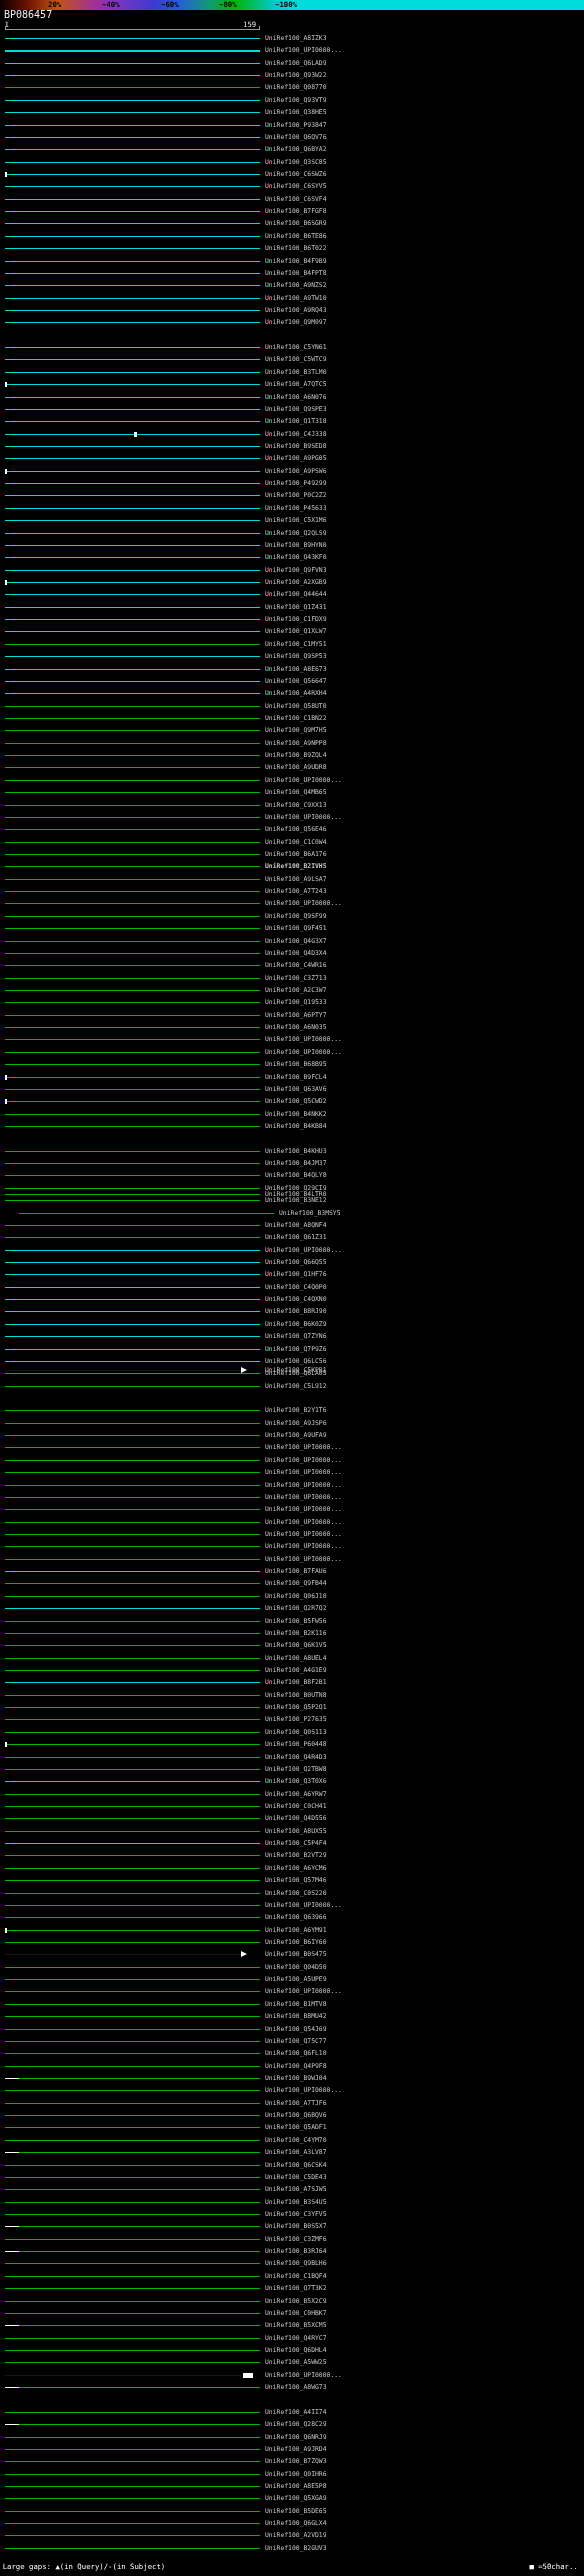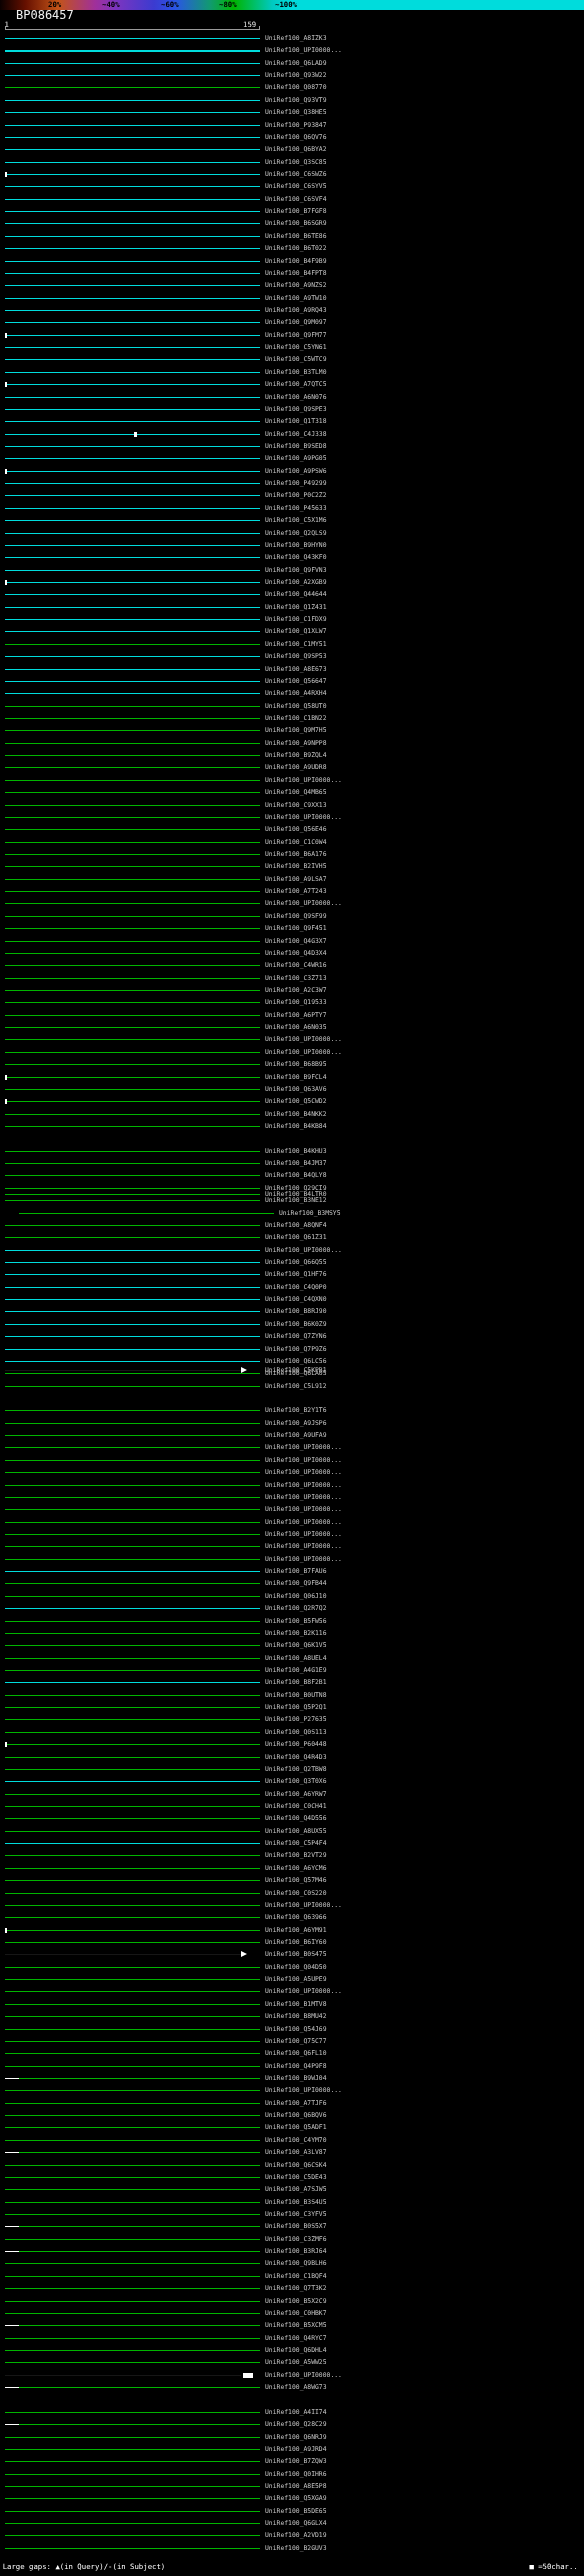--- a/index.html
+++ b/index.html
@@ -10,21 +10,21 @@
   
   .scalebar{
     position:absolute;top:0;left:0;width:585px;height:10px;
     background:linear-gradient(to right,
       #0a0000 0px,#661000 25.6px,#c35418 58px,#a0309a 95px,#7a35c0 117px,
       #3b3bd0 154px,#2a55e6 175px,#119a70 210px,#00b400 234px,
       #00c9c0 272px,#00dcdc 292px,#00dcdc 585px);
   }
   .scale-label{position:absolute;top:0.9px;color:#000;font-size:7.3px;font-weight:bold;line-height:8.2px;}
   .sl0{left:48px}.sl1{left:102px}.sl2{left:161px}.sl3{left:219px}.sl4{left:275px}
-  .query-id{position:absolute;top:11px;left:16px;color:#f0f0f0;font-size:12px;line-height:8.2px;text-align:right;}
+  .query-id{position:absolute;top:11px;left:4px;color:#f0f0f0;font-size:10px;line-height:8.2px;text-align:right;}
   .ruler-start{position:absolute;top:21px;left:4.6px;color:#e8e8e8;font-size:7.3px;line-height:8.2px;}
   .ruler-end{position:absolute;top:21px;left:243px;color:#e8e8e8;font-size:7.3px;line-height:8.2px;}
   .ruler-line{position:absolute;top:29px;left:4.6px;width:255px;height:0.9px;background:#9a9a9a;}
   .ruler-line:before,.ruler-line:after{content:"";position:absolute;top:-2.7px;width:0.9px;height:3.7px;background:#9a9a9a;}
   .ruler-line:before{left:0}.ruler-line:after{right:0}
   
   .hits{position:absolute;top:32px;left:0;width:585px;height:2528px;}
   .hit-row{position:absolute;left:0;width:585px;height:12.4px;}
   .hit-line{position:absolute;left:4.6px;top:5.5px;width:255px;height:1.8px;}
   .hit-label{position:absolute;left:265px;top:2.7px;font-size:6.4px;line-height:7.3px;color:#c4c4c4;white-space:pre;}
@@ -150,25 +150,20 @@
         <div class="hit-label">UniRef100_A9TW10</div>
       </div>
       <div class="hit-row" style="top: 272px;">
         <div class="hit-line" style="background: rgb(0, 220, 220);"></div>
         <div class="hit-label">UniRef100_A9RQ43</div>
       </div>
       <div class="hit-row" style="top: 284px;">
         <div class="hit-line" style="background: rgb(0, 220, 220);"></div>
         <div class="hit-label">UniRef100_Q9M097</div>
       </div>
-      <div class="hit-row" style="top: 297px;">
-        <div class="hit-line" style="background: rgb(0, 220, 220);"></div>
-        <div class="mk-lt"></div>
-        <div class="hit-label">UniRef100_Q9FM77</div>
-      </div>
       <div class="hit-row" style="top: 309px;">
         <div class="hit-line" style="background: rgb(0, 220, 220);"></div>
         <div class="hit-label">UniRef100_C5YN61</div>
       </div>
       <div class="hit-row" style="top: 321px;">
         <div class="hit-line" style="background: rgb(0, 220, 220);"></div>
         <div class="hit-label">UniRef100_C5WTC9</div>
       </div>
       <div class="hit-row" style="top: 334px;">
         <div class="hit-line" style="background: rgb(0, 220, 220);"></div>
@@ -327,21 +322,21 @@
         <div class="hit-label">UniRef100_Q56E46</div>
       </div>
       <div class="hit-row" style="top: 804px;">
         <div class="hit-line" style="background: rgb(0, 180, 0);"></div>
         <div class="hit-label">UniRef100_C1C0W4</div>
       </div>
       <div class="hit-row" style="top: 816px;">
         <div class="hit-line" style="background: rgb(0, 180, 0);"></div>
         <div class="hit-label">UniRef100_B6A176</div>
       </div>
-      <div class="hit-row" style="top: 828px;">
+      <div class="hit-row" style="top: 828px; font-weight: bold;">
         <div class="hit-line" style="background: rgb(0, 180, 0);"></div>
         <div class="hit-label">UniRef100_B2IVH5</div>
       </div>
       <div class="hit-row" style="top: 841px;">
         <div class="hit-line" style="background: rgb(0, 180, 0);"></div>
         <div class="hit-label">UniRef100_A9LSA7</div>
       </div>
       <div class="hit-row" style="top: 853px;">
         <div class="hit-line" style="background: rgb(0, 180, 0);"></div>
         <div class="hit-label">UniRef100_A7T243</div>

